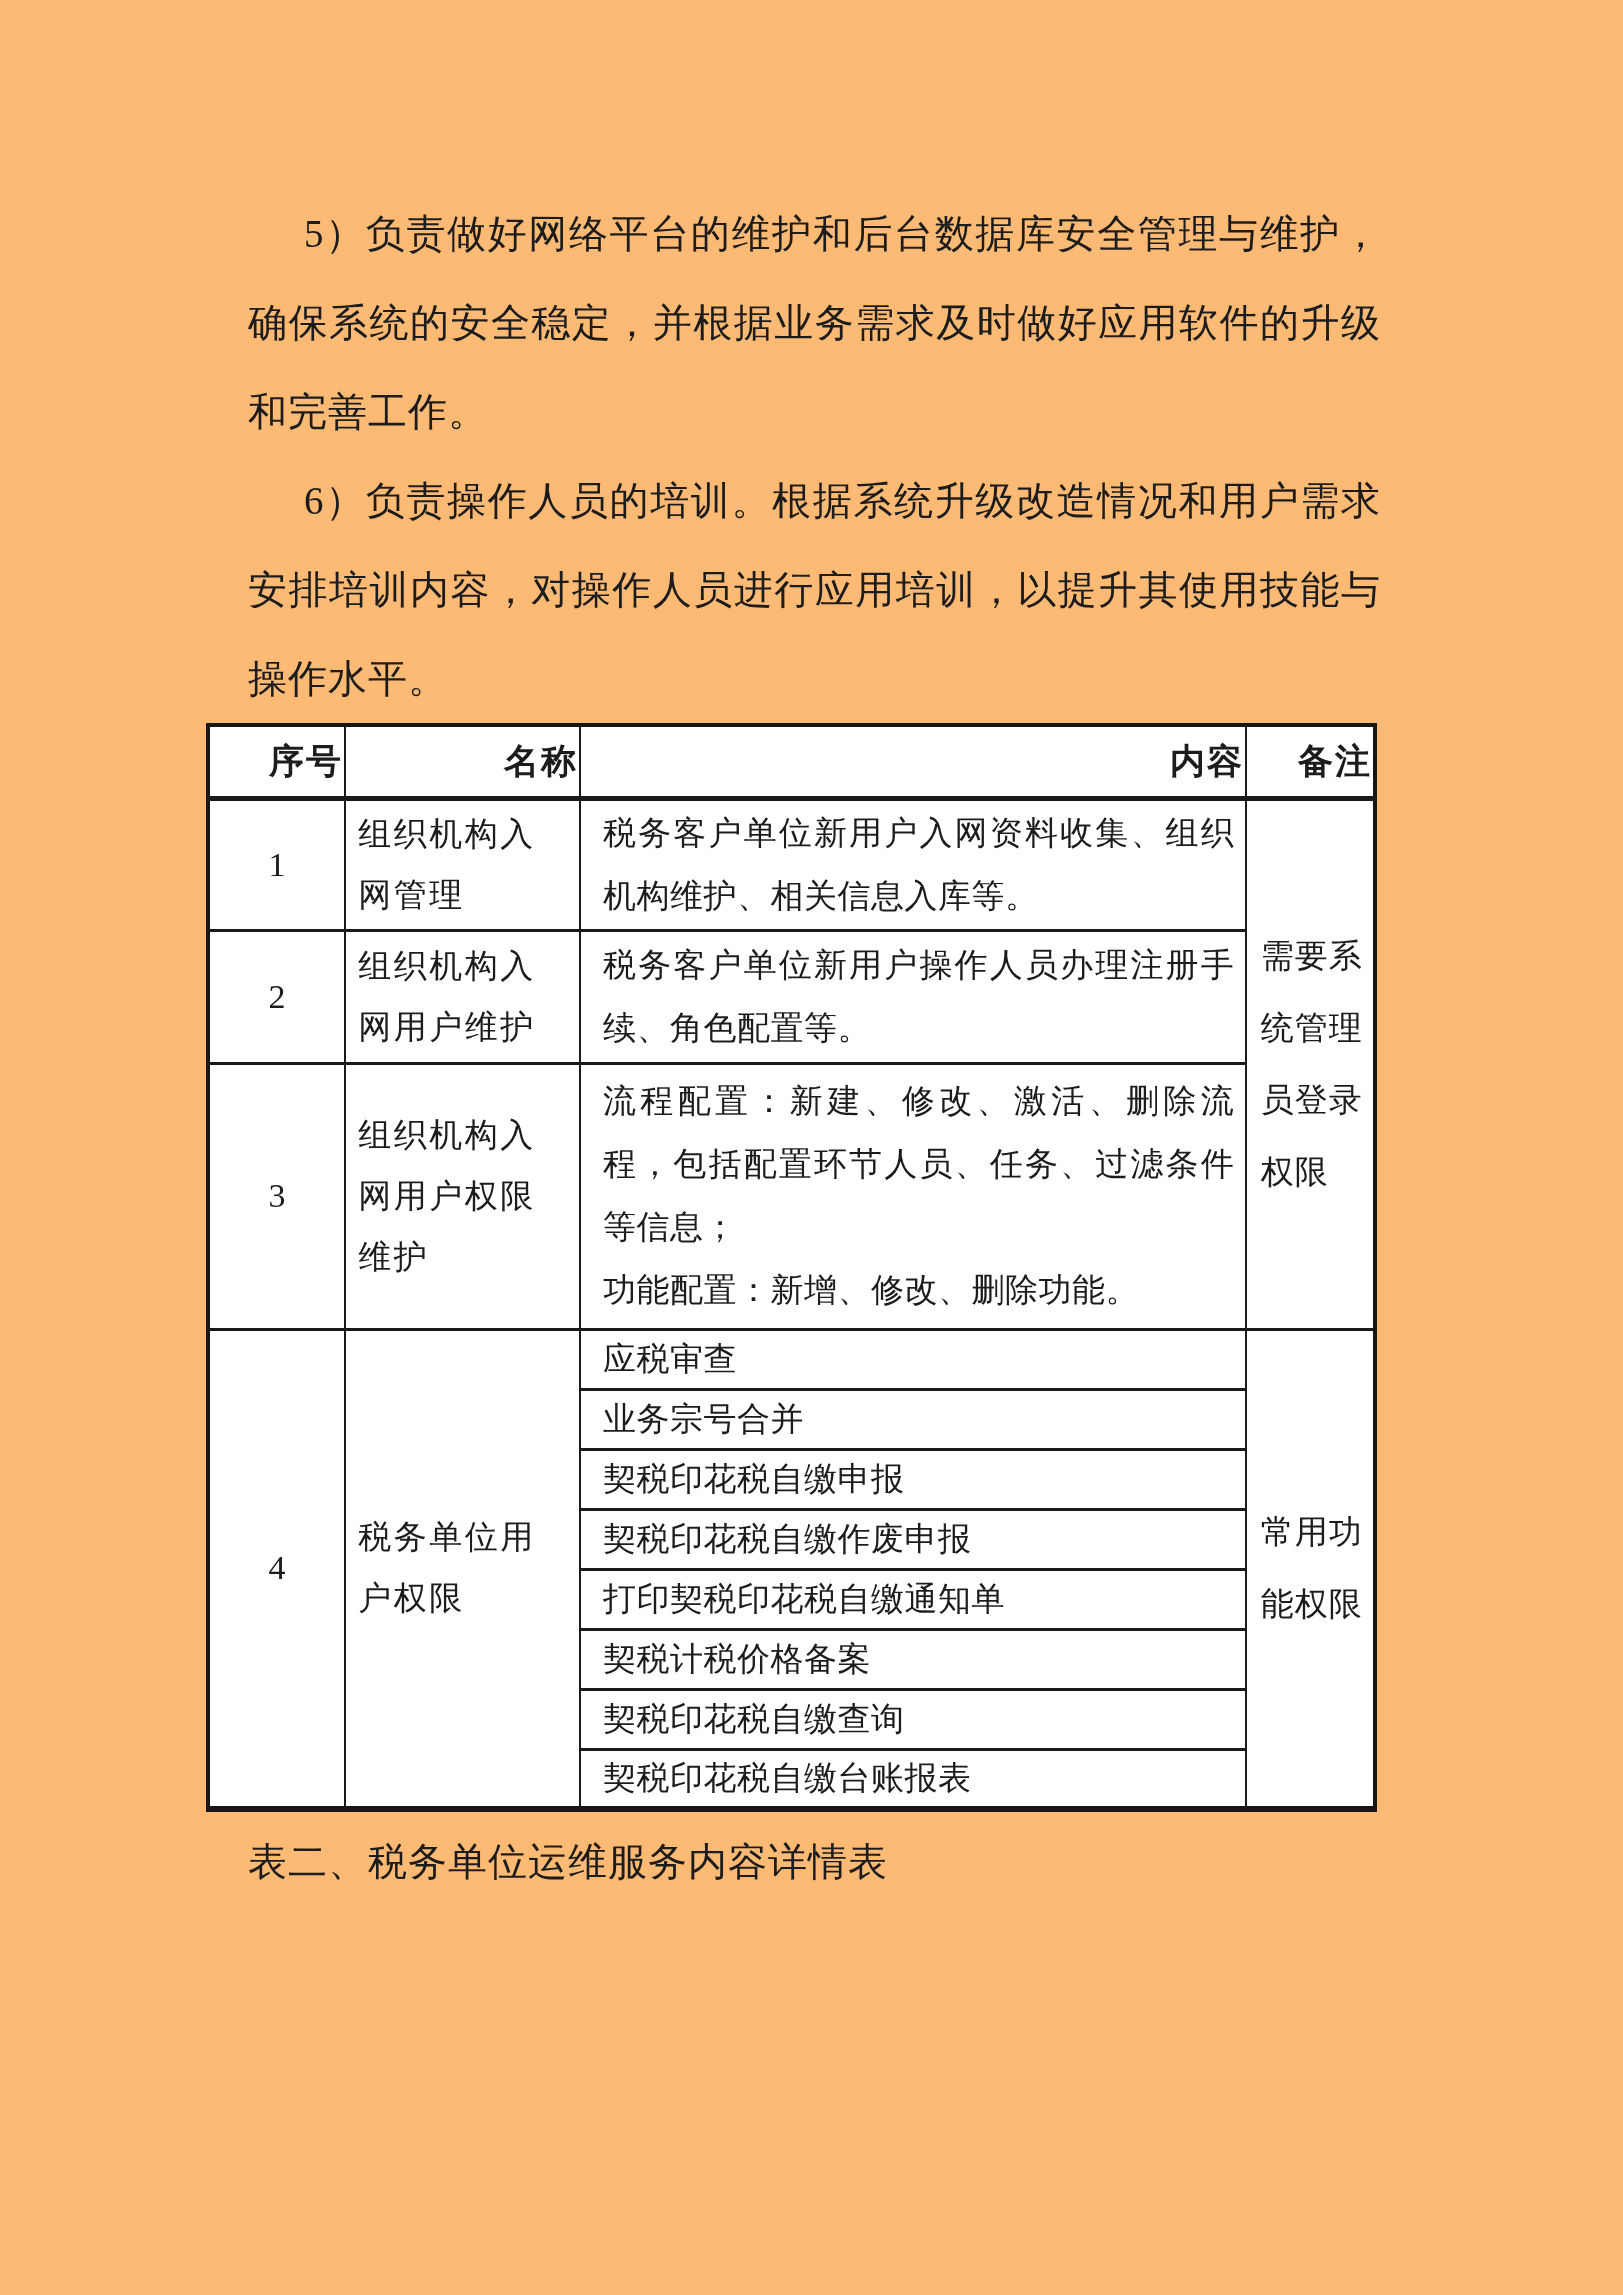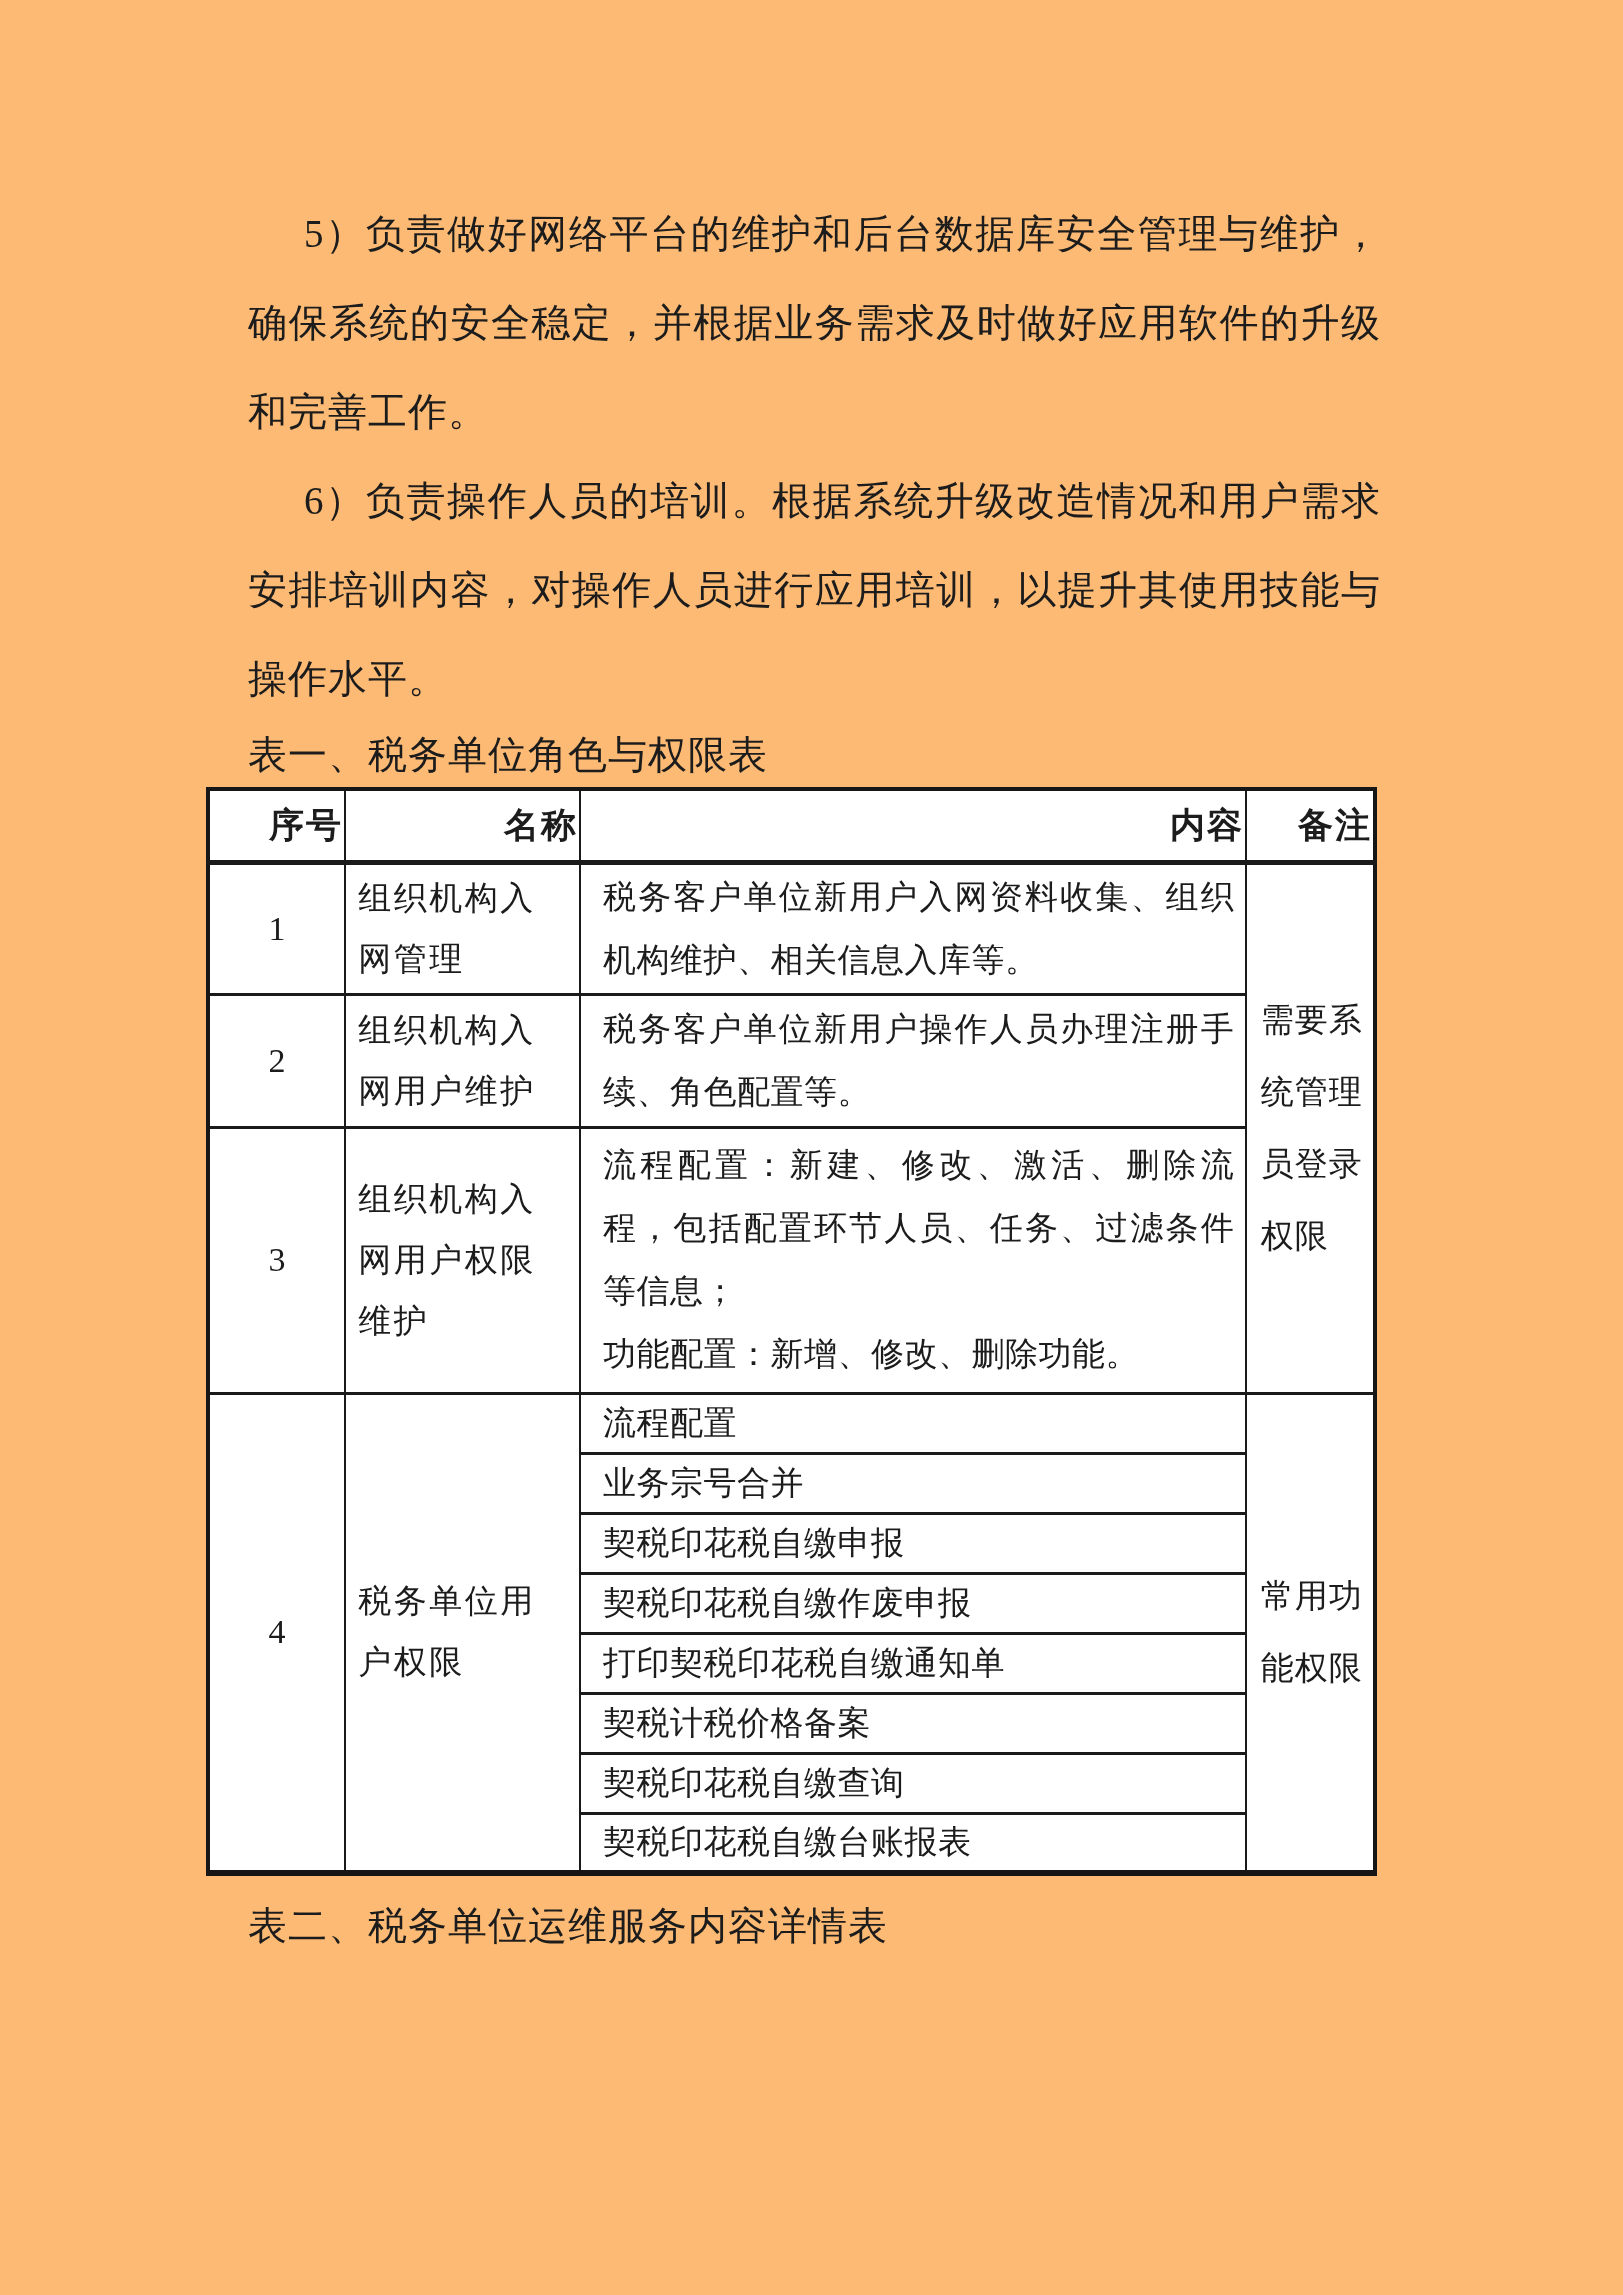--- a/index.html
+++ b/index.html
@@ -97,21 +97,20 @@
   }
 </style>
 </head>
 <body>
 
 <div class="page">
 
   <p class="para">5）负责做好网络平台的维护和后台数据库安全管理与维护，确保系统的安全稳定，并根据业务需求及时做好应用软件的升级和完善工作。</p>
   <p class="para">6）负责操作人员的培训。根据系统升级改造情况和用户需求安排培训内容，对操作人员进行应用培训，以提升其使用技能与操作水平。</p>
 
-  <p class="tbl-title">表一、税务单位角色与权限表</p>
 
   <table class="doc-table">
     <colgroup>
       <col class="c1">
         <col class="c2">
         <col class="c3">
         <col class="c4">
     </colgroup>
     <thead>
       <tr class="row-head">
@@ -137,21 +136,21 @@
         <td class="cell-no">3</td>
         <td class="cell-name">组织机构入网用户权限维护</td>
         <td class="cell-content">
           <div class="cline">流程配置：新建、修改、激活、删除流程，包括配置环节人员、任务、过滤条件等信息；</div>
           <div class="cline">功能配置：新增、修改、删除功能。</div>
         </td>
       </tr>
       <tr class="row-sub">
         <td class="cell-no" rowspan="8">4</td>
         <td class="cell-name" rowspan="8">税务单位用户权限</td>
-        <td class="cell-sub">流程配置</td>
+        <td class="cell-sub">应税审查</td>
         <td class="cell-remark" rowspan="8">常用功能权限</td>
       </tr>
       <tr class="row-sub">
         <td class="cell-sub">业务宗号合并</td>
       </tr>
       <tr class="row-sub">
         <td class="cell-sub">契税印花税自缴申报</td>
       </tr>
       <tr class="row-sub">
         <td class="cell-sub">契税印花税自缴作废申报</td>

